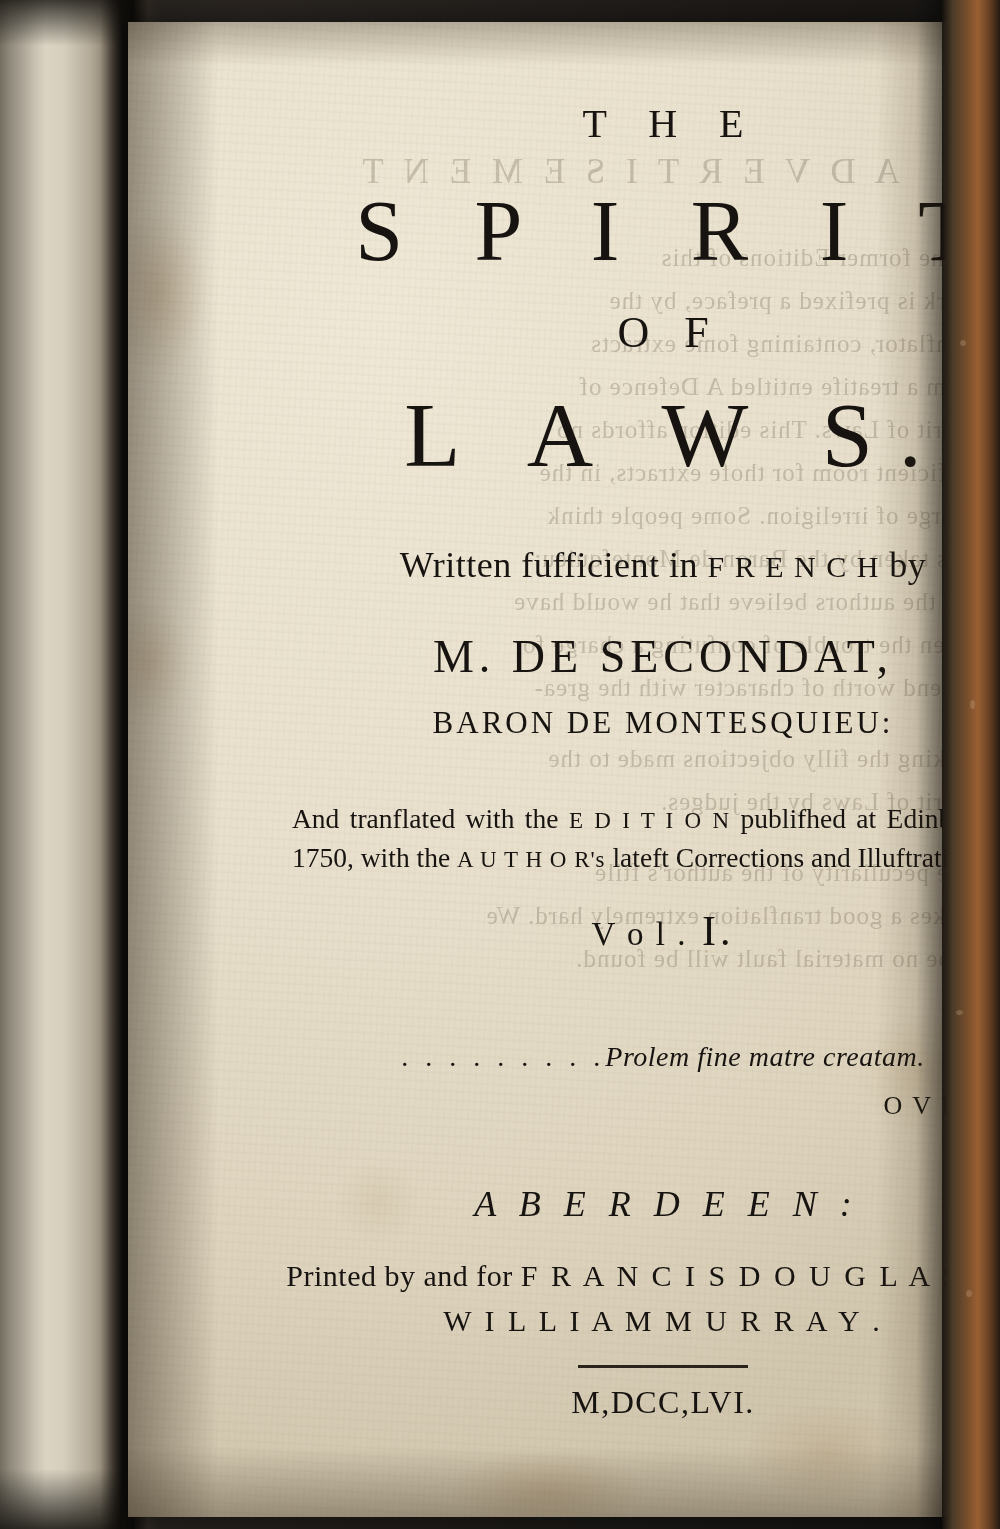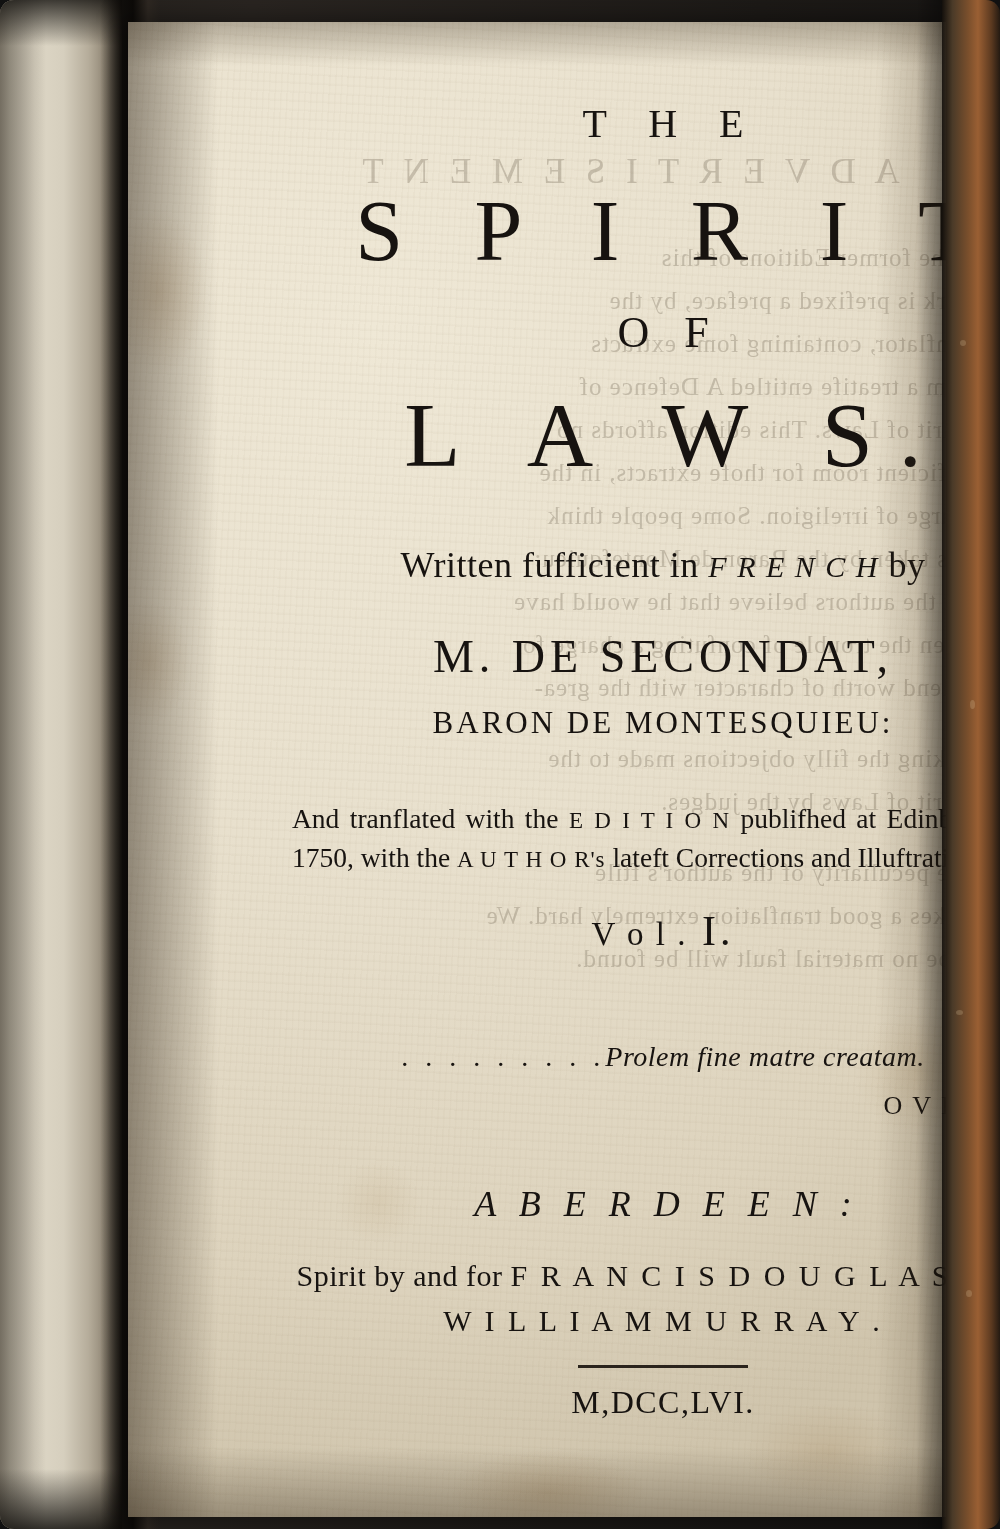--- a/index.html
+++ b/index.html
@@ -7,21 +7,20 @@
     padding: 0;
     background: #111;
   }
   #page {
     position: relative;
     width: 1000px;
     height: 1529px;
     overflow: hidden;
     background: #1a1512;
     font-family: "Liberation Serif", serif;
-    border-radius: 14px;
   }
 
   
   .backdrop {
     position: absolute;
     inset: 0;
     background:
       linear-gradient(100deg, #23201c 0%, #2a2521 20%, #1d1a17 60%, #141211 100%);
   }
 
@@ -186,21 +185,21 @@
     margin-top: 24px;
     font-size: 92px;
     letter-spacing: 26px;
     text-indent: 26px;
   }
   .t-written {
     margin-top: 56px;
     font-size: 36px;
     letter-spacing: 0.5px;
   }
-  .t-written .sc { font-size: 30px; letter-spacing: 1.5px; font-style: italic; }
+  .t-written .sc { font-size: 30px; letter-spacing: 1.5px; }
   .t-author {
     margin-top: 44px;
     font-size: 46px;
     letter-spacing: 5px;
   }
   .t-baron {
     margin-top: 22px;
     font-size: 31px;
     letter-spacing: 3px;
   }
@@ -336,21 +335,21 @@
       <div class="t-baron">BARON DE MONTESQUIEU:</div>
 
       <div class="t-trans"><span>And tranflated with the </span><span class="sc">E D I T I O N</span><span> publifhed at Edinburgh in 1750, with the </span><span class="sc">A U T H O R's</span><span> lateft Corrections and Illuftrations.</span></div>
 
       <div class="t-vol"><span class="sm">V o l .</span> <span>I.</span></div>
 
       <div class="t-motto"><span class="dots">. . . . . . . . .</span><span>Prolem fine matre creatam.</span></div>
       <div class="t-ovid">O V I D .</div>
 
       <div class="t-city">A B E R D E E N :</div>
-      <div class="t-printed"><span>Spirit by and for </span><span class="sc">F R A N C I S  D O U G L A S s</span><span> and</span><br><span class="sc">W I L L I A M  M U R R A Y .</span></div>
+      <div class="t-printed"><span>Printed by and for </span><span class="sc">F R A N C I S  D O U G L A S s</span><span> and</span><br><span class="sc">W I L L I A M  M U R R A Y .</span></div>
 
       <div class="rule"></div>
       <div class="t-year">M,DCC,LVI.</div>
     </div>
 
     <div class="leaf-gutter-shade"></div>
     <div class="leaf-outer-shade"></div>
     <div class="leaf-top-shade"></div>
     <div class="leaf-bottom-shade"></div>
   </div>

